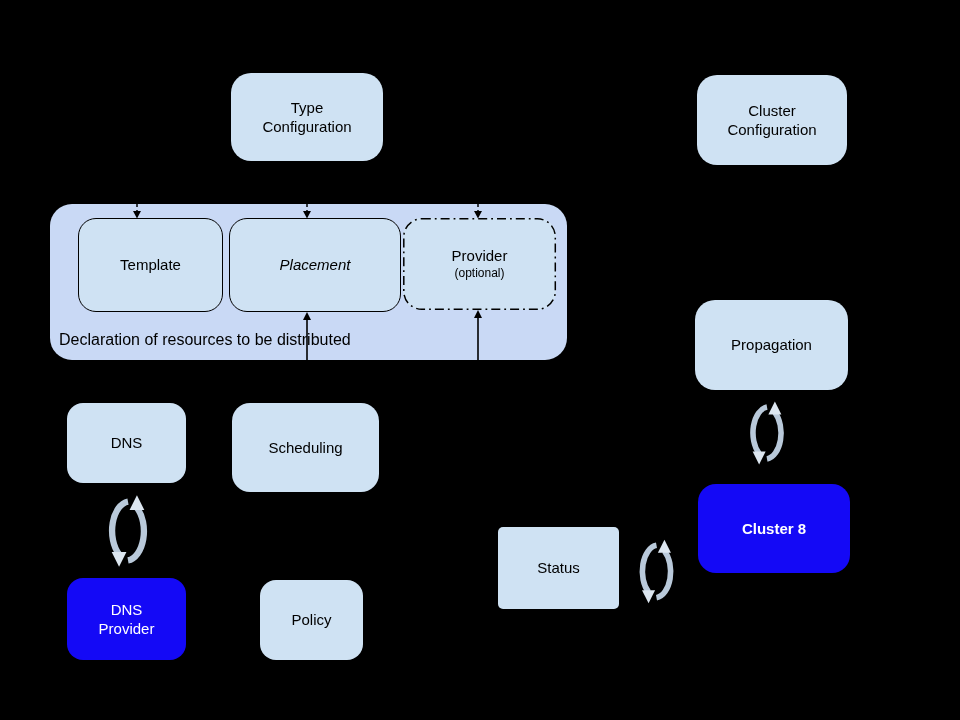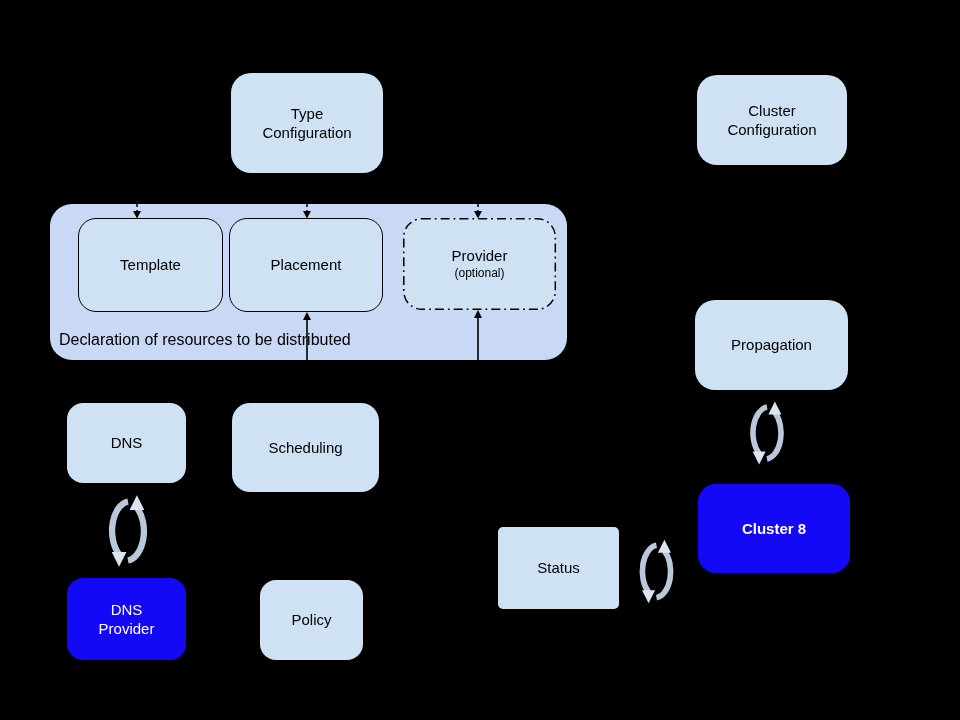--- a/index.html
+++ b/index.html
@@ -30,35 +30,35 @@
   .sync{position:absolute;pointer-events:none;}
 </style>
 </head>
 <body>
 
 <div class="stage">
 
   <div class="container-box" style="left:50px;top:204px;width:517px;height:156px;"></div>
   <div class="caption" style="left:59px;top:331px;">Declaration of resources to be distributed</div>
 
-  <div class="box light" style="left:231px;top:73px;width:152px;height:100px;">
+  <div class="box light" style="left:231px;top:73px;width:152px;height:88px;">
     <span>Type</span>
     <span>Configuration</span>
   </div>
 
   <div class="box light" style="left:697px;top:75px;width:150px;height:90px;">
     <span>Cluster</span>
     <span>Configuration</span>
   </div>
 
   <div class="box inner" style="left:78px;top:218px;width:145px;height:94px;">
     <span>Template</span>
   </div>
 
-  <div class="box inner" style="left:229px;top:218px;width:154px;height:94px;">
+  <div class="box inner" style="left:229px;top:218px;width:172px;height:94px;font-style:italic;">
     <span>Placement</span>
   </div>
 
   <div class="box inner-noborder" style="left:403px;top:218px;width:153px;height:92px;">
     <span>Provider</span>
     <span class="sublabel">(optional)</span>
   </div>
 
   <div class="box light" style="left:67px;top:403px;width:119px;height:80px;border-radius:16px;">
     <span>DNS</span>

